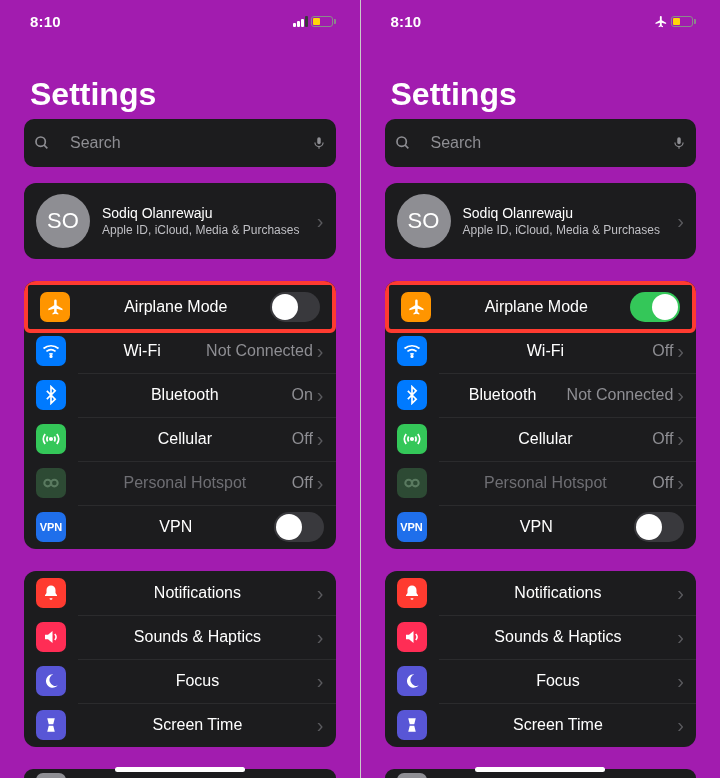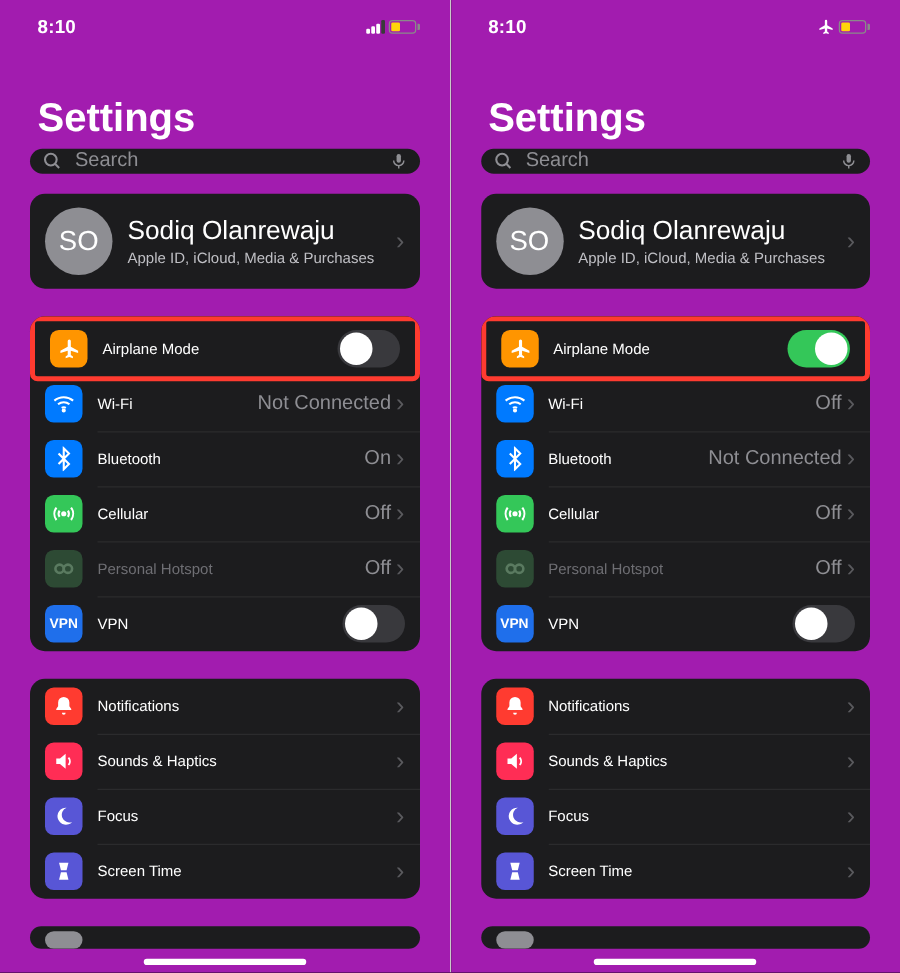--- a/index.html
+++ b/index.html
@@ -17,37 +17,37 @@
   .signal-bars span { width: 3px; background: #fff; border-radius: 1px; }
   .signal-bars span:nth-child(1){height:4px;}
   .signal-bars span:nth-child(2){height:6px;}
   .signal-bars span:nth-child(3){height:8px;}
   .signal-bars span:nth-child(4){height:11px; background:#3a3a3a;}
   .airplane-status svg { display:block; }
 
   .content { padding: 0 24px; }
   h1.title { font-size: 32px; font-weight: 700; margin: 34px 0 6px 6px; }
 
-  .search-bar { background: #1c1c1e; border-radius: 10px; height: 20px; display: flex; align-items: center; padding: 0 10px; gap: 10px; margin-bottom: 16px; }
+  .search-bar { background: #1c1c1e; border-radius: 10px; height: 48px; display: flex; align-items: center; padding: 0 10px; gap: 20px; margin-bottom: 16px; }
   .search-bar .ph { color: #8e8e93; font-size: 16px; flex: 1; }
 
   .group { background: #1c1c1e; border-radius: 12px; margin-bottom: 22px; overflow: hidden; margin-top: 16px; }
   .row { display: flex; align-items: center; min-height: 44px; padding: 0 12px; position: relative; }
   .row + .row::before { content: ""; position: absolute; left: 54px; right: 0; top: 0; height: 1px; background: #2b2b2d; }
   .row.profile { min-height: 76px; padding: 10px 12px; }
   .row.profile::before { display:none; }
 
   .avatar { width: 54px; height: 54px; border-radius: 50%; background: #8e8e93; color: #fff; display: flex; align-items: center; justify-content: center; font-size: 22px; font-weight: 500; margin-right: 12px; }
-  .profile-text .name { font-size: 21px; font-weight: 400; }
+  .profile-text .name { font-size: 14px; font-weight: 400; }
   .profile-text .sub  { font-size: 12px; color: #bfbfc4; margin-top: 2px; }
 
   .icon-box { width: 30px; height: 30px; border-radius: 7px; display: flex; align-items: center; justify-content: center; margin-right: 12px; flex-shrink: 0; }
   .icon-box svg { display:block; }
 
-  .label { font-size: 12px; flex: 1; }
+  .label { font-size: 16px; flex: 1; text-align: center; }
   .status { font-size: 16px; color: #8e8e93; margin-right: 4px; }
   .chev   { color: #5a5a5e; font-size: 20px; font-weight: 300; }
   .dim    { color: #6e6e73; }
 
   .switch { width: 50px; height: 30px; border-radius: 15px; position: relative; }
   .switch.off { background: #39393d; }
   .switch.on  { background: #34c759; }
   .switch .knob { position: absolute; top: 2px; width: 26px; height: 26px; background: #fff; border-radius: 50%; transition: .2s; }
   .switch.off .knob { left: 2px; }
   .switch.on  .knob { left: 22px; }

